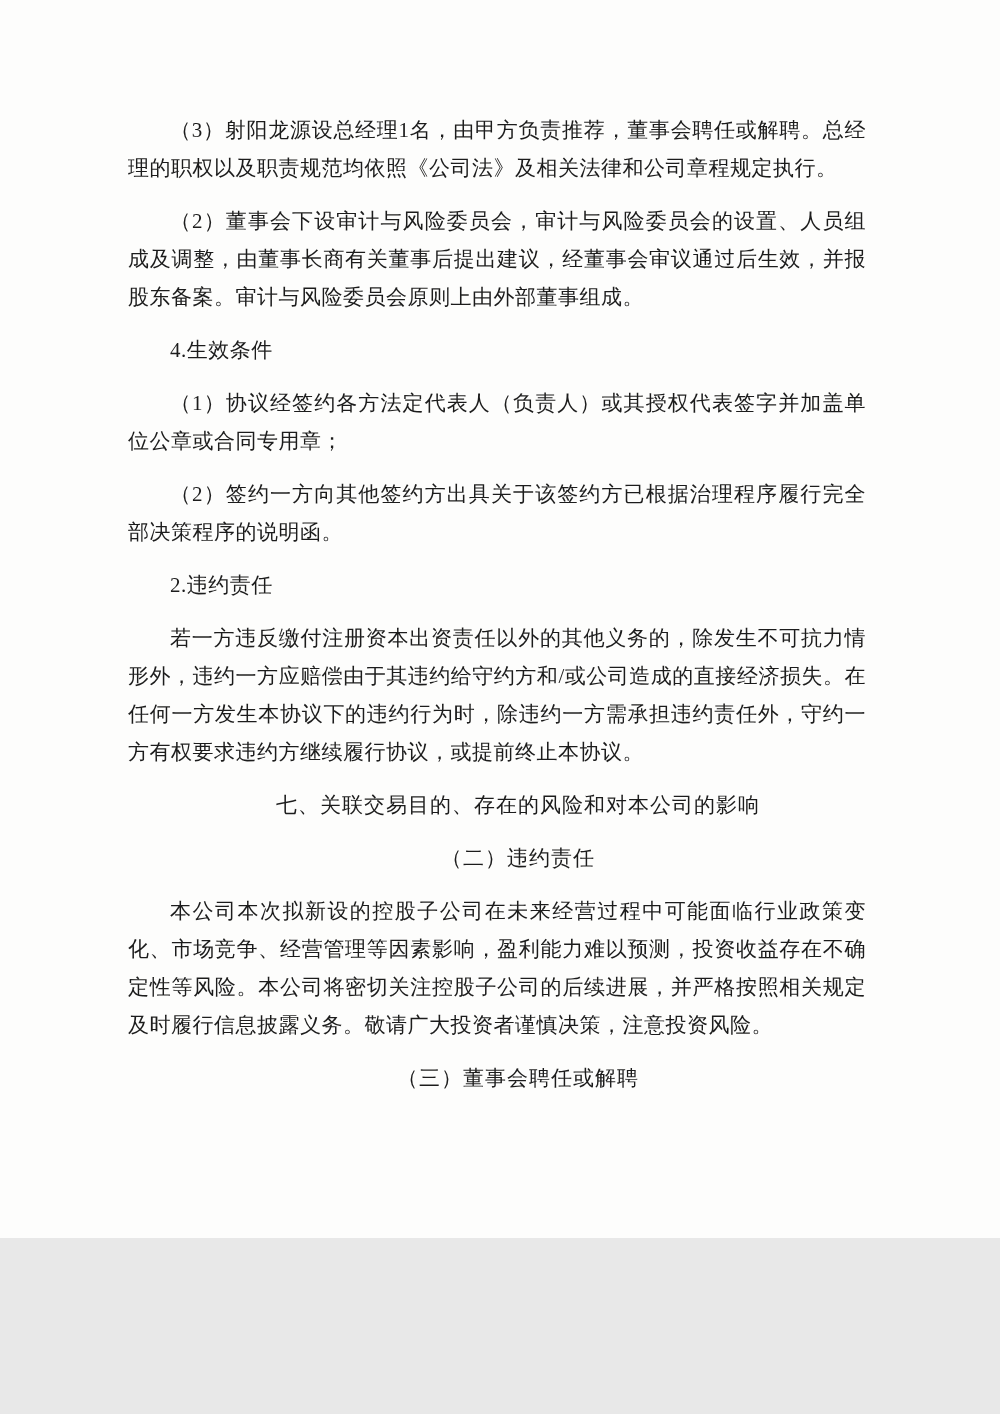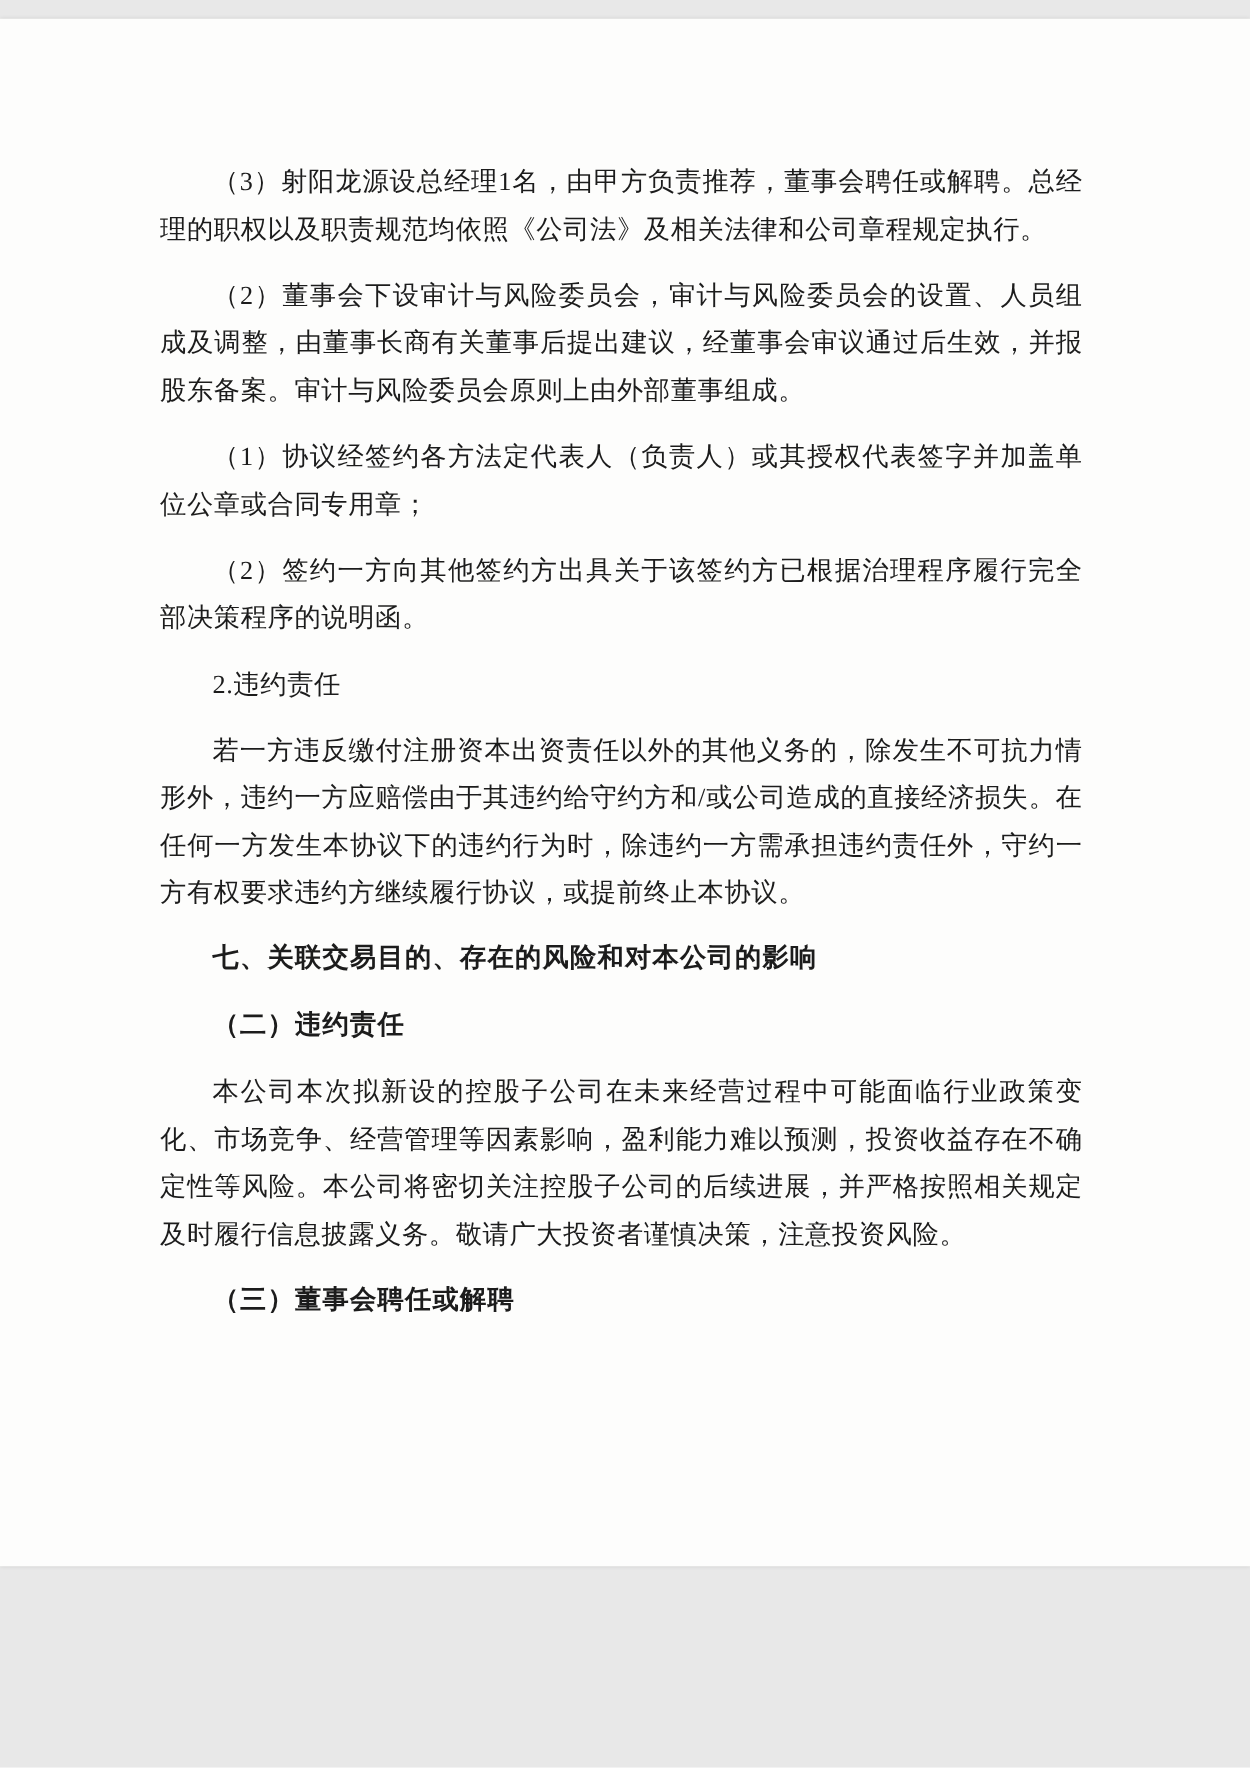--- a/index.html
+++ b/index.html
@@ -4,21 +4,21 @@
 <style>
   html, body {
     margin: 0;
     padding: 0;
     background: #e8e8e8;
   }
   .page {
     position: relative;
     width: 1000px;
     height: 1238px;
-    margin: 15px auto;
+    margin: 0 auto;
     background: #fdfdfc;
     color: #1c1c1c;
     font-family: "Liberation Serif", "DejaVu Serif", serif;
     overflow: hidden;
     box-shadow: 0 0 4px rgba(0,0,0,0.15);
   }
   .doc-body {
     position: absolute;
     left: 128px;
     top: 111px;
@@ -27,41 +27,42 @@
   .doc-body p {
     margin: 0 0 15px 0;
     font-size: 21px;
     line-height: 38px;
     text-align: justify;
     text-indent: 2em;
     letter-spacing: 0.5px;
     word-break: break-all;
   }
   .doc-body p.heading {
-    font-weight: bold;
+    font-weight: normal;
     font-family: "Liberation Sans", "DejaVu Sans", sans-serif;
     letter-spacing: 1px;
-    text-align: left;
+    text-align: center;
   }
   .page-number {
     position: absolute;
     left: 812px;
     top: 1302px;
     font-family: "Liberation Sans", "DejaVu Sans", sans-serif;
     font-size: 28px;
     color: #2a2a2a;
   }
 </style>
 </head>
 <body>
 
 <div class="page">
   <div class="doc-body">
       <p>（3）射阳龙源设总经理1名，由甲方负责推荐，董事会聘任或解聘。总经理的职权以及职责规范均依照《公司法》及相关法律和公司章程规定执行。</p>
       <p>（2）董事会下设审计与风险委员会，审计与风险委员会的设置、人员组成及调整，由董事长商有关董事后提出建议，经董事会审议通过后生效，并报股东备案。审计与风险委员会原则上由外部董事组成。</p>
+      <p>4.生效条件</p>
       <p>（1）协议经签约各方法定代表人（负责人）或其授权代表签字并加盖单位公章或合同专用章；</p>
       <p>（2）签约一方向其他签约方出具关于该签约方已根据治理程序履行完全部决策程序的说明函。</p>
       <p>2.违约责任</p>
       <p>若一方违反缴付注册资本出资责任以外的其他义务的，除发生不可抗力情形外，违约一方应赔偿由于其违约给守约方和/或公司造成的直接经济损失。在任何一方发生本协议下的违约行为时，除违约一方需承担违约责任外，守约一方有权要求违约方继续履行协议，或提前终止本协议。</p>
       <p class="heading">七、关联交易目的、存在的风险和对本公司的影响</p>
       <p class="heading">（二）违约责任</p>
       <p>本公司本次拟新设的控股子公司在未来经营过程中可能面临行业政策变化、市场竞争、经营管理等因素影响，盈利能力难以预测，投资收益存在不确定性等风险。本公司将密切关注控股子公司的后续进展，并严格按照相关规定及时履行信息披露义务。敬请广大投资者谨慎决策，注意投资风险。</p>
       <p class="heading">（三）董事会聘任或解聘</p>
     </div>
   <div class="page-number">15</div>

